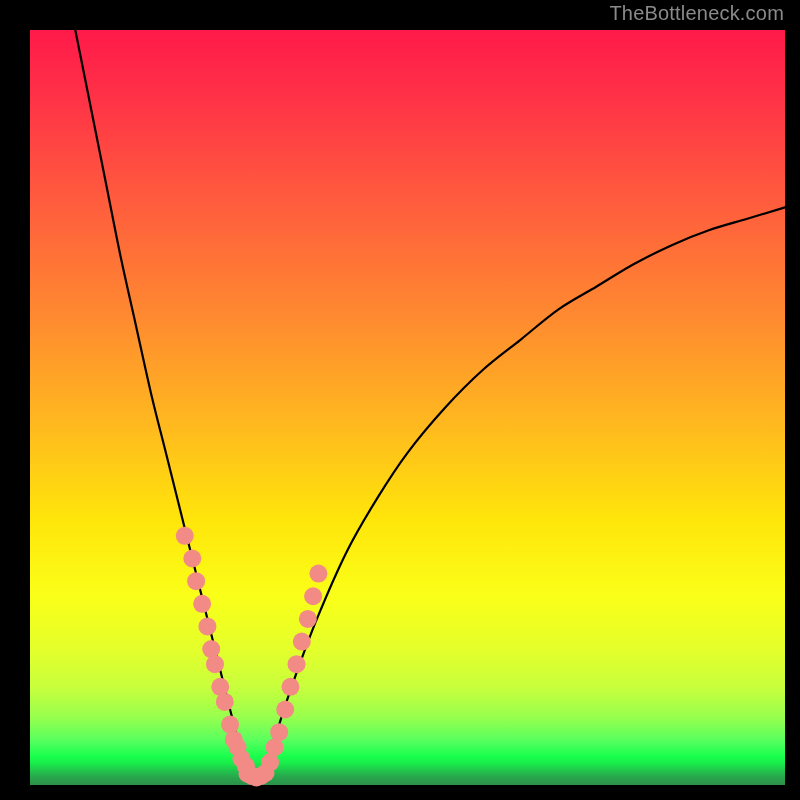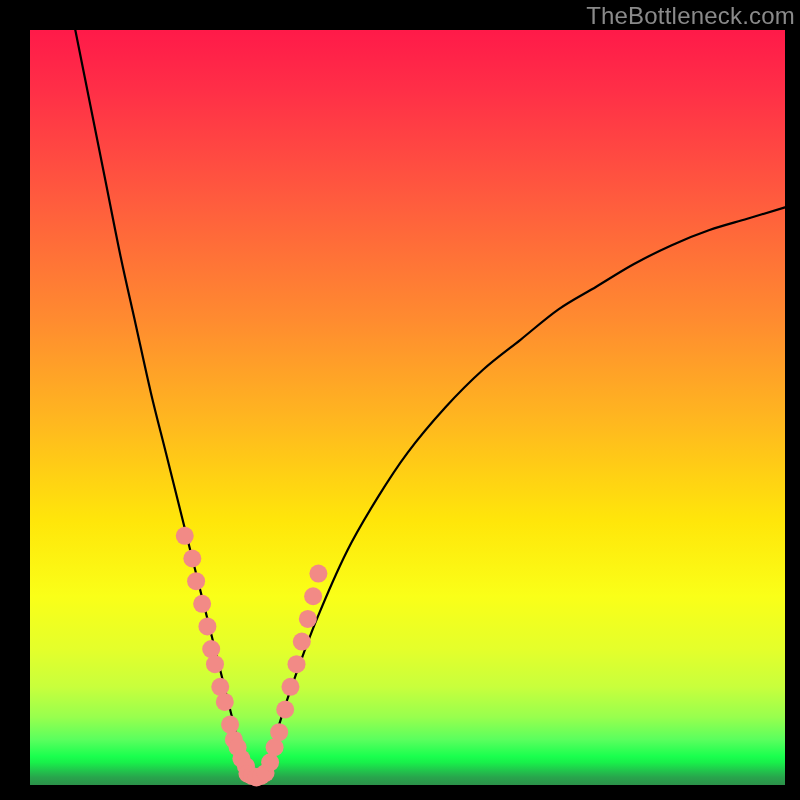--- a/index.html
+++ b/index.html
@@ -39,23 +39,23 @@
       #1aff4e 96.2%,
       #18f04a 97%,
       #20c94c 98%,
       #28a44c 99%,
       #2c9049 100%
     );
   }
   .watermark {
     position: absolute;
     top: 2px;
-    right: 5px;
+    right: 16px;
     color: #8a8a8a;
-    font-size: 24px;
+    font-size: 20px;
     font-weight: 400;
     letter-spacing: 0.2px;
     pointer-events: none;
     user-select: none;
   }
   svg.overlay {
     position: absolute;
     left: 0;
     top: 0;
     width: 755px;

